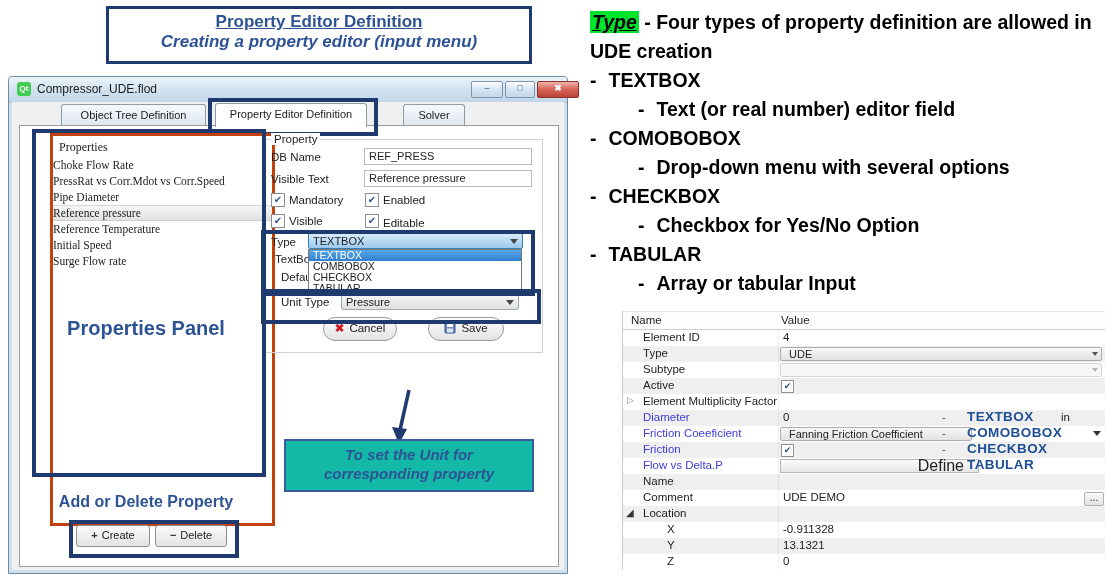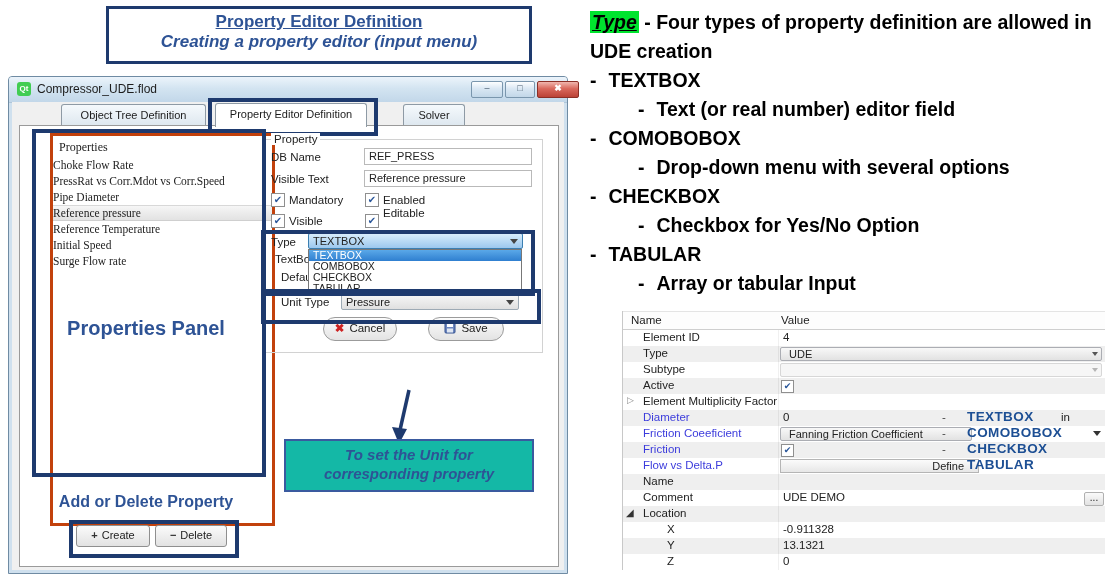--- a/index.html
+++ b/index.html
@@ -116,21 +116,21 @@
   .tcarret.dis{border-top-color:#b5b5b5;}
   .tchk{position:absolute;left:158px;top:2px;width:11px;height:11px;border:1px solid #8f8f8f;background:#fff;
         font-size:9px;line-height:11px;text-align:center;color:#2b579a;z-index:1;}
   .dash2{position:absolute;left:319px;top:1px;color:#444;z-index:1;}
   .tag{position:absolute;left:344px;top:-1px;font-size:13.5px;font-weight:bold;color:#1d4f94;
        letter-spacing:0.4px;z-index:1;white-space:nowrap;}
   .unit-in{position:absolute;left:438px;top:1px;z-index:1;}
   .tag-arr{position:absolute;left:470px;top:5px;width:0;height:0;border-left:4px solid transparent;
            border-right:4px solid transparent;border-top:5px solid #333;z-index:1;}
   .define-btn{position:absolute;left:157px;width:183px;top:1px;height:12px;border:1px solid #b5b5b5;
-              background:linear-gradient(#fbfbfb,#e7e7e7);text-align:right;padding-right:14px;font-size:11px;
+              background:linear-gradient(#fbfbfb,#e7e7e7);text-align:right;padding-right:14px;font-size:16px;
               line-height:12px;z-index:1;}
   .more-btn{position:absolute;left:461px;top:2px;width:18px;height:12px;border:1px solid #b0b0b0;border-radius:2px;
             background:linear-gradient(#fafafa,#e2e2e2);text-align:center;line-height:9px;font-size:10px;z-index:1;}
 </style>
 </head>
 <body>
 
 <div class="abs header-box">
   <div class="header-title">Property Editor Definition</div>
   <div class="header-sub">Creating a property editor (input menu)</div>
@@ -179,21 +179,21 @@
   <div class="abs tinput" style="left:355px;top:93px;width:162px;">Reference pressure</div>
 
   <div class="abs chk" style="left:262px;top:116px;">✔</div>
   <div class="abs fld-label" style="left:280px;top:117px;">Mandatory</div>
   <div class="abs chk" style="left:356px;top:116px;">✔</div>
   <div class="abs fld-label" style="left:374px;top:117px;">Enabled</div>
 
   <div class="abs chk" style="left:262px;top:137px;">✔</div>
   <div class="abs fld-label" style="left:280px;top:138px;">Visible</div>
   <div class="abs chk" style="left:356px;top:137px;">✔</div>
-  <div class="abs fld-label" style="left:374px;top:130px;">Editable</div>
+  <div class="abs fld-label" style="left:374px;top:140px;">Editable</div>
 
   <div class="abs fld-label" style="left:262px;top:159px;">Type</div>
   <div class="abs combo combo-blue" style="left:299px;top:156px;width:209px;">
     <span>TEXTBOX</span><span class="carret"></span>
   </div>
 
   <div class="abs fld-label" style="left:266px;top:176px;">TextBox</div>
   <div class="abs fld-label" style="left:272px;top:194px;">Default Value</div>
 
   <div class="abs ddlist">

